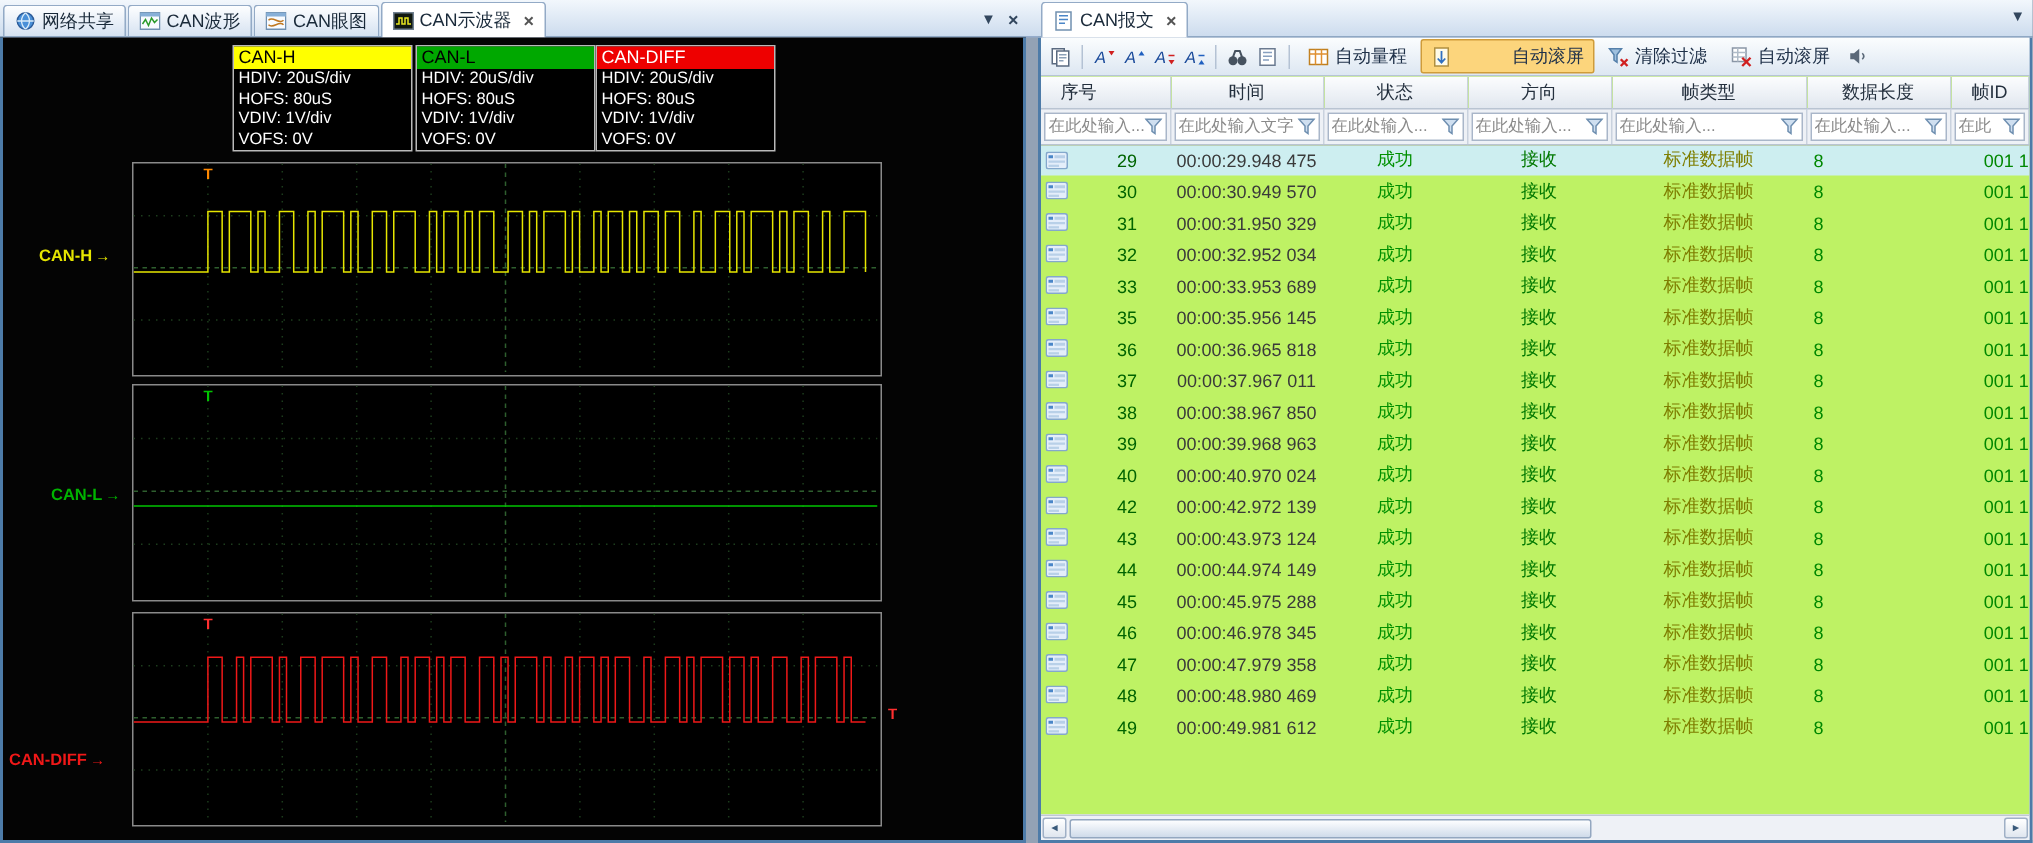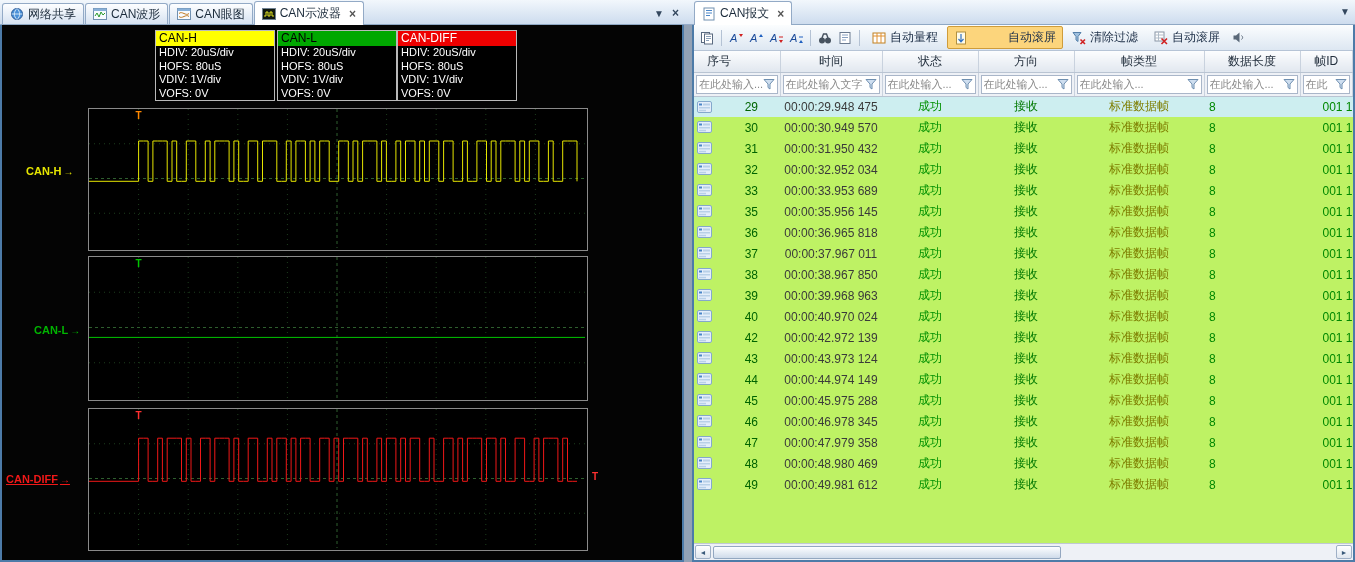--- a/index.html
+++ b/index.html
@@ -148,21 +148,21 @@
     <div class="chan-info" style="left:395px">
       <div class="ci-hdr" style="background: rgb(238, 0, 0); color: rgb(255, 255, 255);">CAN-DIFF</div>
       <div class="ci-ln">HDIV: 20uS/div</div>
       <div class="ci-ln">HOFS: 80uS</div>
       <div class="ci-ln">VDIV: 1V/div</div>
       <div class="ci-ln">VOFS: 0V</div>
     </div>
 
     <div class="chan-label" id="lbl0" style="left: 24px; top: 140px; color: rgb(230, 230, 0);"><span>CAN-H</span><span class="arr">→</span></div>
     <div class="chan-label" id="lbl1" style="left: 32px; top: 299px; color: rgb(0, 180, 0);"><span>CAN-L</span><span class="arr">→</span></div>
-    <div class="chan-label" id="lbl2" style="left: 4px; top: 448px; color: rgb(240, 24, 24); text-decoration: underline;"><span>CAN-DIFF</span><span class="arr">→</span></div>
+    <div class="chan-label" id="lbl2" style="left: 4px; top: 476px; color: rgb(240, 24, 24);"><span>CAN-DIFF</span><span class="arr">→</span></div>
 
     <div class="scope" id="scope0" style="left:86px;top:83px;height:143px"><svg width="496" height="139">
           <line x1="49.6" y1="0" x2="49.6" y2="139" stroke="#1c3c1c" stroke-dasharray="1,4"></line>
           <line x1="99.2" y1="0" x2="99.2" y2="139" stroke="#1c3c1c" stroke-dasharray="1,4"></line>
           <line x1="148.8" y1="0" x2="148.8" y2="139" stroke="#1c3c1c" stroke-dasharray="1,4"></line>
           <line x1="198.4" y1="0" x2="198.4" y2="139" stroke="#1c3c1c" stroke-dasharray="1,4"></line>
           <line x1="248" y1="0" x2="248" y2="139" stroke="#2e5e2e" stroke-dasharray="3,3"></line>
           <line x1="297.6" y1="0" x2="297.6" y2="139" stroke="#1c3c1c" stroke-dasharray="1,4"></line>
           <line x1="347.2" y1="0" x2="347.2" y2="139" stroke="#1c3c1c" stroke-dasharray="1,4"></line>
           <line x1="396.8" y1="0" x2="396.8" y2="139" stroke="#1c3c1c" stroke-dasharray="1,4"></line>
@@ -426,21 +426,21 @@
               <td class="c-id">001 1</td>
             </tr>
             <tr>
               <td class="c-seq"><span class="ricon"><svg width="15" height="12" viewBox="0 0 15 12">
                     <rect x="0.5" y="0.5" width="14" height="11" rx="1.5" fill="#e4eefa" stroke="#84a8cc"></rect>
                     <rect x="2" y="2.5" width="3" height="2" fill="#4a86c8"></rect>
                     <rect x="6" y="2.5" width="7" height="2" fill="#b8d0e8"></rect>
                     <rect x="2" y="6" width="11" height="1.5" fill="#b8d0e8"></rect>
                     <rect x="2" y="8.8" width="7" height="1.5" fill="#b8d0e8"></rect>
                   </svg></span><span>31</span></td>
-              <td class="c-time">00:00:31.950 432</td>
+              <td class="c-time">00:00:31.950 329</td>
               <td class="c-status">成功</td>
               <td class="c-dir">接收</td>
               <td class="c-ft">标准数据帧</td>
               <td class="c-len">8</td>
               <td class="c-id">001 1</td>
             </tr>
             <tr>
               <td class="c-seq"><span class="ricon"><svg width="15" height="12" viewBox="0 0 15 12">
                     <rect x="0.5" y="0.5" width="14" height="11" rx="1.5" fill="#e4eefa" stroke="#84a8cc"></rect>
                     <rect x="2" y="2.5" width="3" height="2" fill="#4a86c8"></rect>

